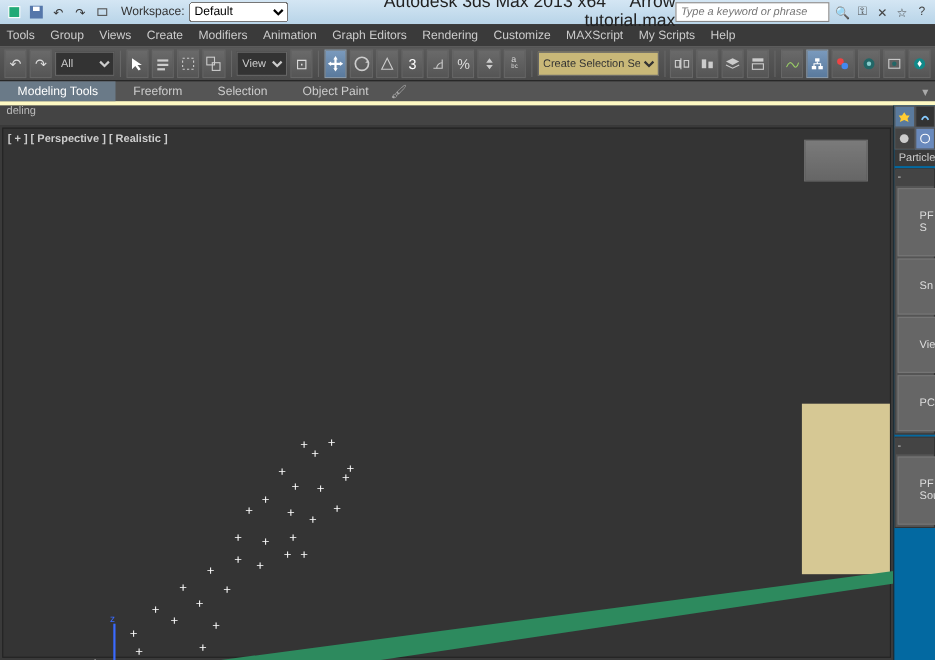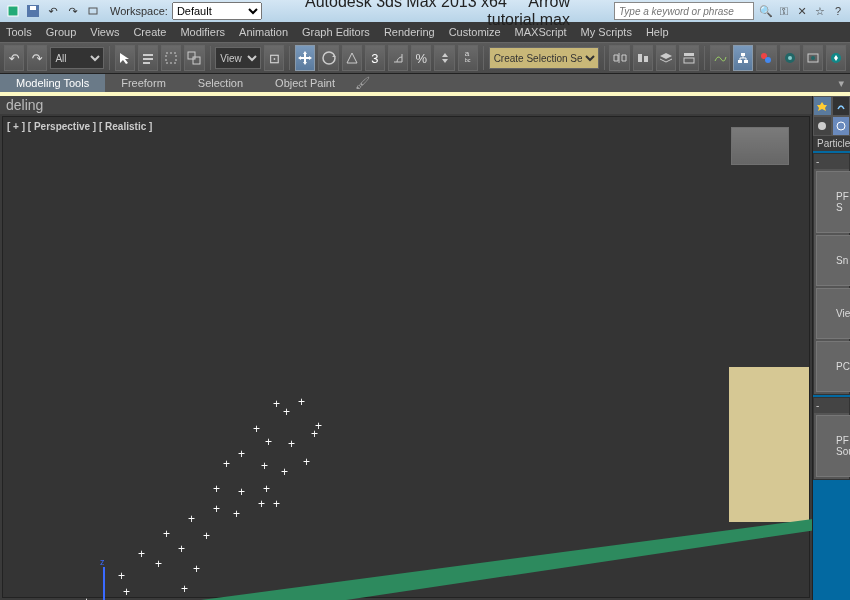--- a/index.html
+++ b/index.html
@@ -5,40 +5,40 @@
 * { margin:0; padding:0; box-sizing:border-box; font-family:"Segoe UI",Arial,sans-serif; }
 body { width:850px; height:600px; background:#333; overflow:hidden; position:relative; }
 
 
 .titlebar { height:22px; background:linear-gradient(#d4e6f4,#b8d4e8); display:flex; align-items:center; font-size:11px; color:#333; }
 .titlebar .qat { display:flex; align-items:center; padding:0 4px; gap:2px; }
 .titlebar .qat-btn { width:18px; height:18px; display:flex; align-items:center; justify-content:center; border:1px solid transparent; cursor:pointer; }
 .titlebar .ws-label { font-size:11px; padding:0 4px; }
 .titlebar .ws-select { height:18px; font-size:11px; width:90px; }
 .titlebar .title { flex:1; text-align:right; font-size:16px; color:#222; }
-.titlebar .search { width:140px; height:18px; font-size:10px; font-style:italic; padding:0 4px; border:1px solid #888;margin-left:44px; }
+.titlebar .search { width:140px; height:18px; font-size:10px; font-style:italic; padding:0 4px; border:1px solid #888; }
 .titlebar .sys { display:flex; gap:2px; padding:0 4px; }
 .titlebar .sys span { width:16px; height:16px; display:flex; align-items:center; justify-content:center; font-size:11px; color:#444; }
 
 
 .menubar { height:20px; background:#3a3a3a; display:flex; align-items:center; padding:0 6px; gap:14px; font-size:11px; color:#ccc; }
 .menubar span { cursor:pointer; }
 
 
 .toolbar { height:32px; background:linear-gradient(#5a5a5a,#4a4a4a); border-top:1px solid #666; border-bottom:1px solid #222; display:flex; align-items:center; padding:0 4px; gap:3px; }
 .tb-btn { width:26px; height:26px; display:flex; align-items:center; justify-content:center; border:1px solid #666; background:linear-gradient(#6a6a6a,#555); cursor:pointer; font-size:13px; color:#ddd; }
 .tb-btn.active { background:linear-gradient(#7a9abd,#5a7a9d); border-color:#89a; }
 .tb-sel { height:22px; font-size:10px; background:#333; color:#ccc; border:1px solid #666; }
 .tb-sep { width:1px; height:24px; background:#666; margin:0 2px; }
 
 
 .ribbon { height:22px; background:#555; border-bottom:4px solid #fef9c3; display:flex; align-items:center; font-size:11px; color:#ccc; }
 .ribbon-tab { padding:0 16px; height:100%; display:flex; align-items:center; cursor:pointer; }
 .ribbon-tab.active { background:#6a7a88; color:#fff; }
-.ribbon-sub { height:18px; background:#444; font-size:14px; color:#bbb; padding:0 6px; display:flex; align-items:center; }
+.ribbon-sub { height:18px; background:#444; font-size:10px; color:#bbb; padding:0 6px; display:flex; align-items:flex-start; }
 
 
 .viewport { position:absolute; left:0; top:114px; width:812px; height:486px; background:#3a3a3a; }
 .vp-inner { position:absolute; left:2px; top:2px; right:2px; bottom:2px; background:#343434; border:1px solid #222; }
 .vp-label { position:absolute; top:4px; left:4px; font-size:10px; color:#ccc;font-weight:bold; }
 
 
 .viewcube { position:absolute; top:10px; right:20px; width:58px; height:38px; background:linear-gradient(#aaa,#888); border:1px solid #999; opacity:0.6; }
 
 

